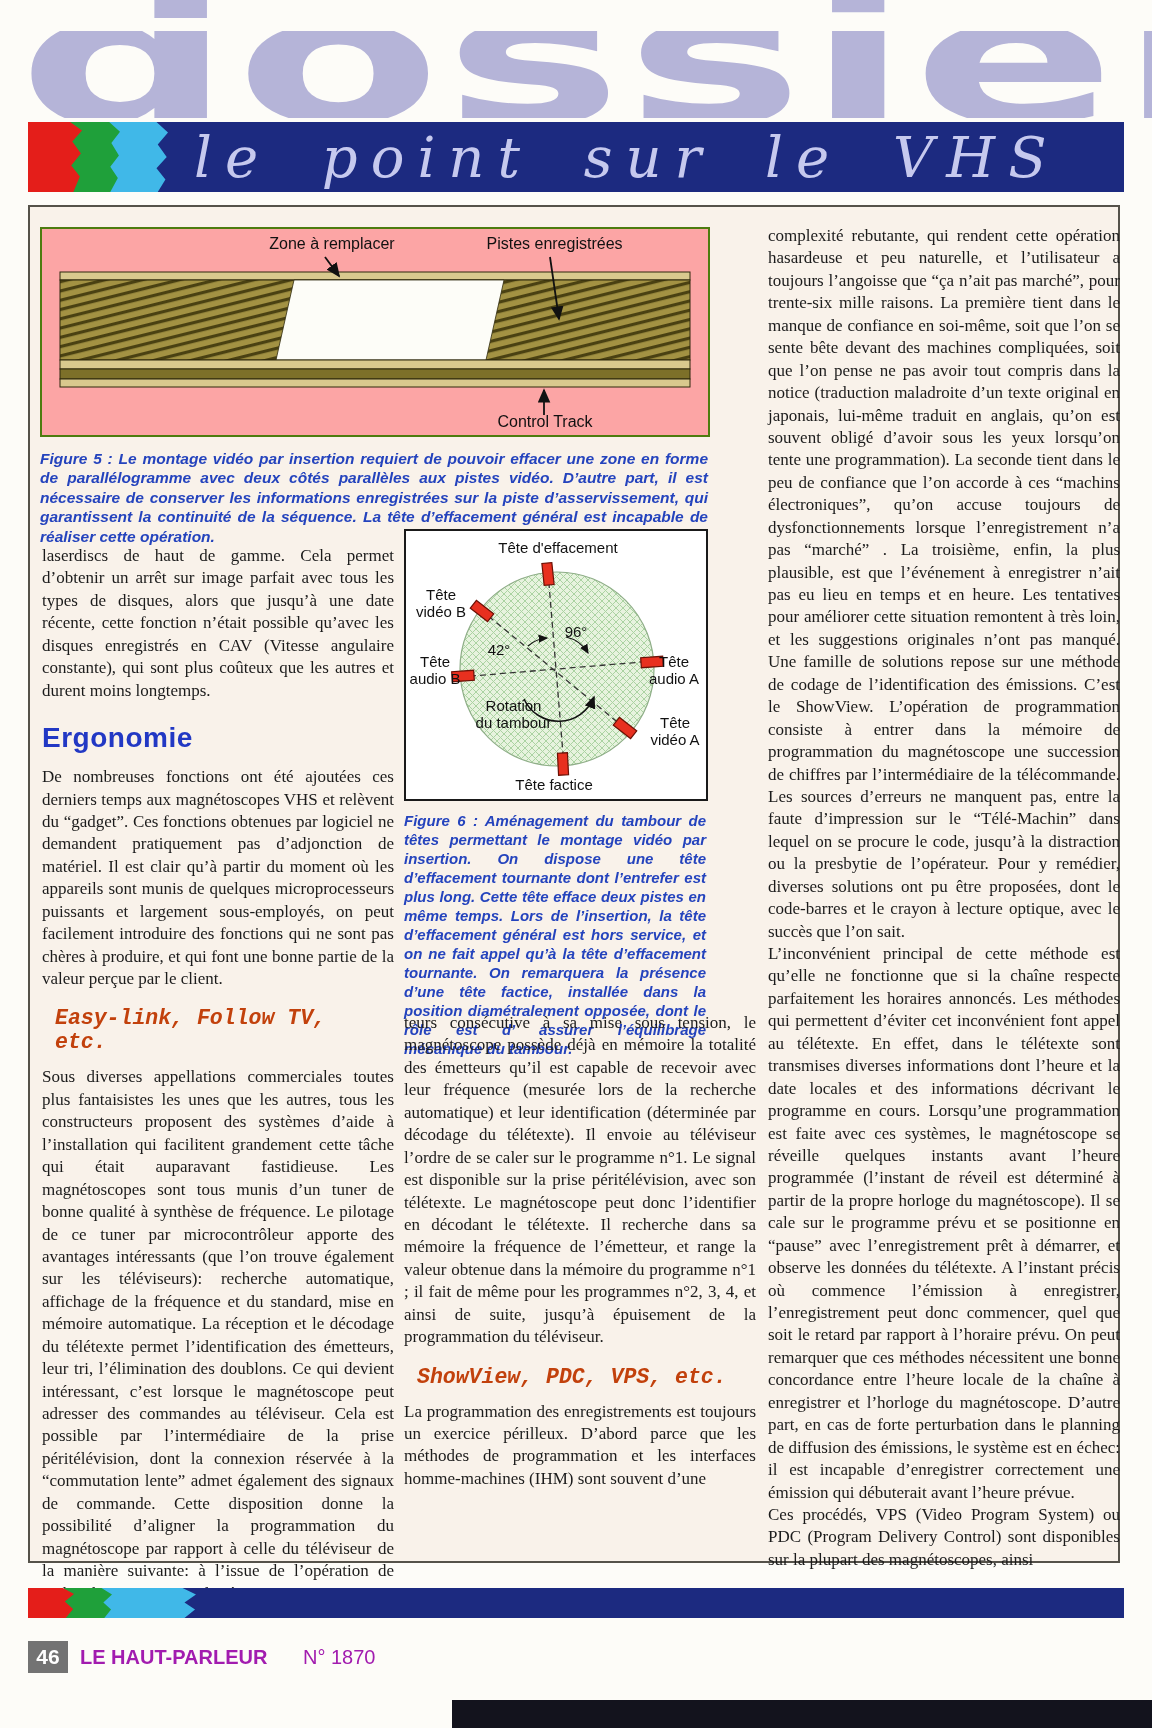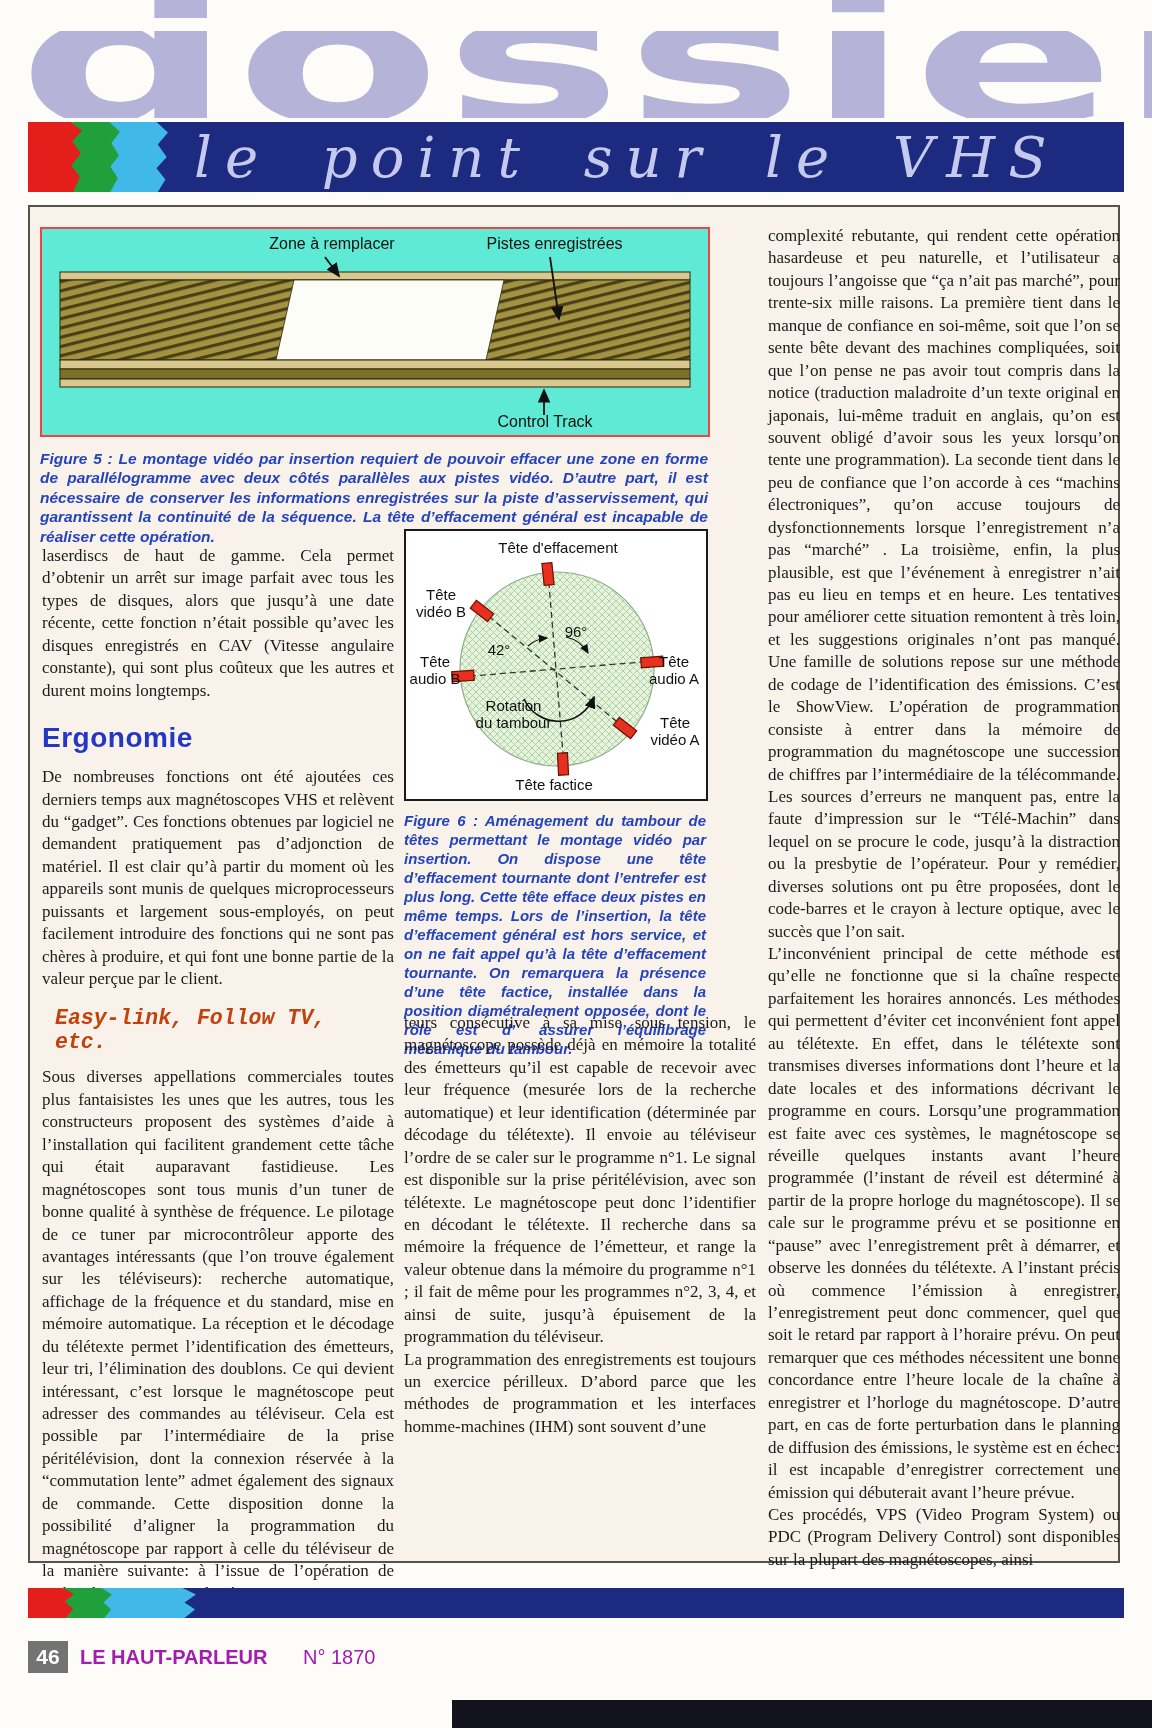--- a/index.html
+++ b/index.html
@@ -38,22 +38,22 @@
   .h-serif{font-family:Liberation Mono, monospace;font-weight:bold;font-style:italic;font-size:21.5px;
         color:#c2410c;margin:16px 13px 12px;}
 
   .col{position:absolute;}
   .col-left{left:12px;top:338px;width:352px;}
   .col-middle{left:374px;top:805px;width:352px;}
   .col-right{left:738px;top:18px;width:352px;}
 
   
   figure{margin:0;}
-  .fig5{position:absolute;left:10px;top:20px;width:666px;height:206px;background:#5eead4;
-        border:2px solid #ef4444;}
+  .fig5{position:absolute;left:10px;top:20px;width:666px;height:206px;background:#fca5a5;
+        border:2px solid #4d7c0f;}
   .fig5-caption{left:10px;top:242px;width:668px;font-size:15.5px;line-height:1.25;}
   .fig6{position:absolute;left:374px;top:322px;width:300px;height:268px;background:#fff;
         border:2px solid #1a1a1a;}
   .fig6-caption{left:374px;top:604px;width:302px;font-size:15px;line-height:19px;}
   .fig-label{position:absolute;font-family:"Liberation Sans",sans-serif;font-size:15px;
         line-height:1.15;color:#111;text-align:center;white-space:pre-line;}
   .fig-label-lg{font-size:16px;}
 
   
   .bottom-banner{position:absolute;top:1588px;left:28px;width:1096px;height:30px;}
@@ -173,20 +173,21 @@
       <div class="fig-label" style="left:0;right:4px;top:245px;text-align:center;">Tête factice</div>
       <div class="fig-label" style="left:73px;top:110px;width:40px;">42°</div>
       <div class="fig-label" style="left:150px;top:92px;width:40px;">96°</div>
       <div class="fig-label" style="left:55px;top:166px;width:105px;">Rotation
 du tambour</div>
     </figure>
     <div class="caption fig6-caption">Figure 6 : Aménagement du tambour de têtes permettant le montage vidéo par insertion. On dispose une tête d’effacement tournante dont l’entrefer est plus long. Cette tête efface deux pistes en même temps. Lors de l’insertion, la tête d’effacement général est hors service, et on ne fait appel qu’à la tête d’effacement tournante. On remarquera la présence d’une tête factice, installée dans la position diamétralement opposée, dont le rôle est d’ assurer l’équilibrage mécanique du tambour.</div>
 
     <div class="col col-middle">
       <p class="body-text">teurs consécutive à sa mise sous tension, le magnétoscope possède déjà en mémoire la totalité des émetteurs qu’il est capable de recevoir avec leur fréquence (mesurée lors de la recherche automatique) et leur identification (déterminée par décodage du télétexte). Il envoie au téléviseur l’ordre de se caler sur le programme n°1. Le signal est disponible sur la prise péritélévision, avec son télétexte. Le magnétoscope peut donc l’identifier en décodant le télétexte. Il recherche dans sa mémoire la fréquence de l’émetteur, et range la valeur obtenue dans la mémoire du programme n°1 ; il fait de même pour les programmes n°2, 3, 4, et ainsi de suite, jusqu’à épuisement de la programmation du téléviseur.</p>
+      <h3 class="h-serif">ShowView, PDC, VPS, etc.</h3>
       <p class="body-text">La programmation des enregistrements est toujours un exercice périlleux. D’abord parce que les méthodes de programmation et les interfaces homme-machines (IHM) sont souvent d’une</p>
     </div>
 
     <div class="col col-right">
       <p class="body-text">complexité rebutante, qui rendent cette opération hasardeuse et peu naturelle, et l’utilisateur a toujours l’angoisse que “ça n’ait pas marché”, pour trente-six mille raisons. La première tient dans le manque de confiance en soi-même, soit que l’on se sente bête devant des machines compliquées, soit que l’on pense ne pas avoir tout compris dans la notice (traduction maladroite d’un texte original en japonais, lui-même traduit en anglais, qu’on est souvent obligé d’avoir sous les yeux lorsqu’on tente une programmation). La seconde tient dans le peu de confiance que l’on accorde à ces “machins électroniques”, qu’on accuse toujours de dysfonctionnements lorsque l’enregistrement n’a pas “marché” . La troisième, enfin, la plus plausible, est que l’événement à enregistrer n’ait pas eu lieu en temps et en heure. Les tentatives pour améliorer cette situation remontent à très loin, et les suggestions originales n’ont pas manqué. Une famille de solutions repose sur une méthode de codage de l’identification des émissions. C’est le ShowView. L’opération de programmation consiste à entrer dans la mémoire de programmation du magnétoscope une succession de chiffres par l’intermédiaire de la télécommande. Les sources d’erreurs ne manquent pas, entre la faute d’impression sur le “Télé-Machin” dans lequel on se procure le code, jusqu’à la distraction ou la presbytie de l’opérateur. Pour y remédier, diverses solutions ont pu être proposées, dont le code-barres et le crayon à lecture optique, avec le succès que l’on sait.</p>
       <p class="body-text">L’inconvénient principal de cette méthode est qu’elle ne fonctionne que si la chaîne respecte parfaitement les horaires annoncés. Les méthodes qui permettent d’éviter cet inconvénient font appel au télétexte. En effet, dans le télétexte sont transmises diverses informations dont l’heure et la date locales et des informations décrivant le programme en cours. Lorsqu’une programmation est faite avec ces systèmes, le magnétoscope se réveille quelques instants avant l’heure programmée (l’instant de réveil est déterminé à partir de la propre horloge du magnétoscope). Il se cale sur le programme prévu et se positionne en “pause” avec l’enregistrement prêt à démarrer, et observe les données du télétexte. A l’instant précis où commence l’émission à enregistrer, l’enregistrement peut donc commencer, quel que soit le retard par rapport à l’horaire prévu. On peut remarquer que ces méthodes nécessitent une bonne concordance entre l’heure locale de la chaîne à enregistrer et l’horloge du magnétoscope. D’autre part, en cas de forte perturbation dans le planning de diffusion des émissions, le système est en échec: il est incapable d’enregistrer correctement une émission qui débuterait avant l’heure prévue.</p>
       <p class="body-text">Ces procédés, VPS (Video Program System) ou PDC (Program Delivery Control) sont disponibles sur la plupart des magnétoscopes, ainsi</p>
     </div>
 
   </main>

